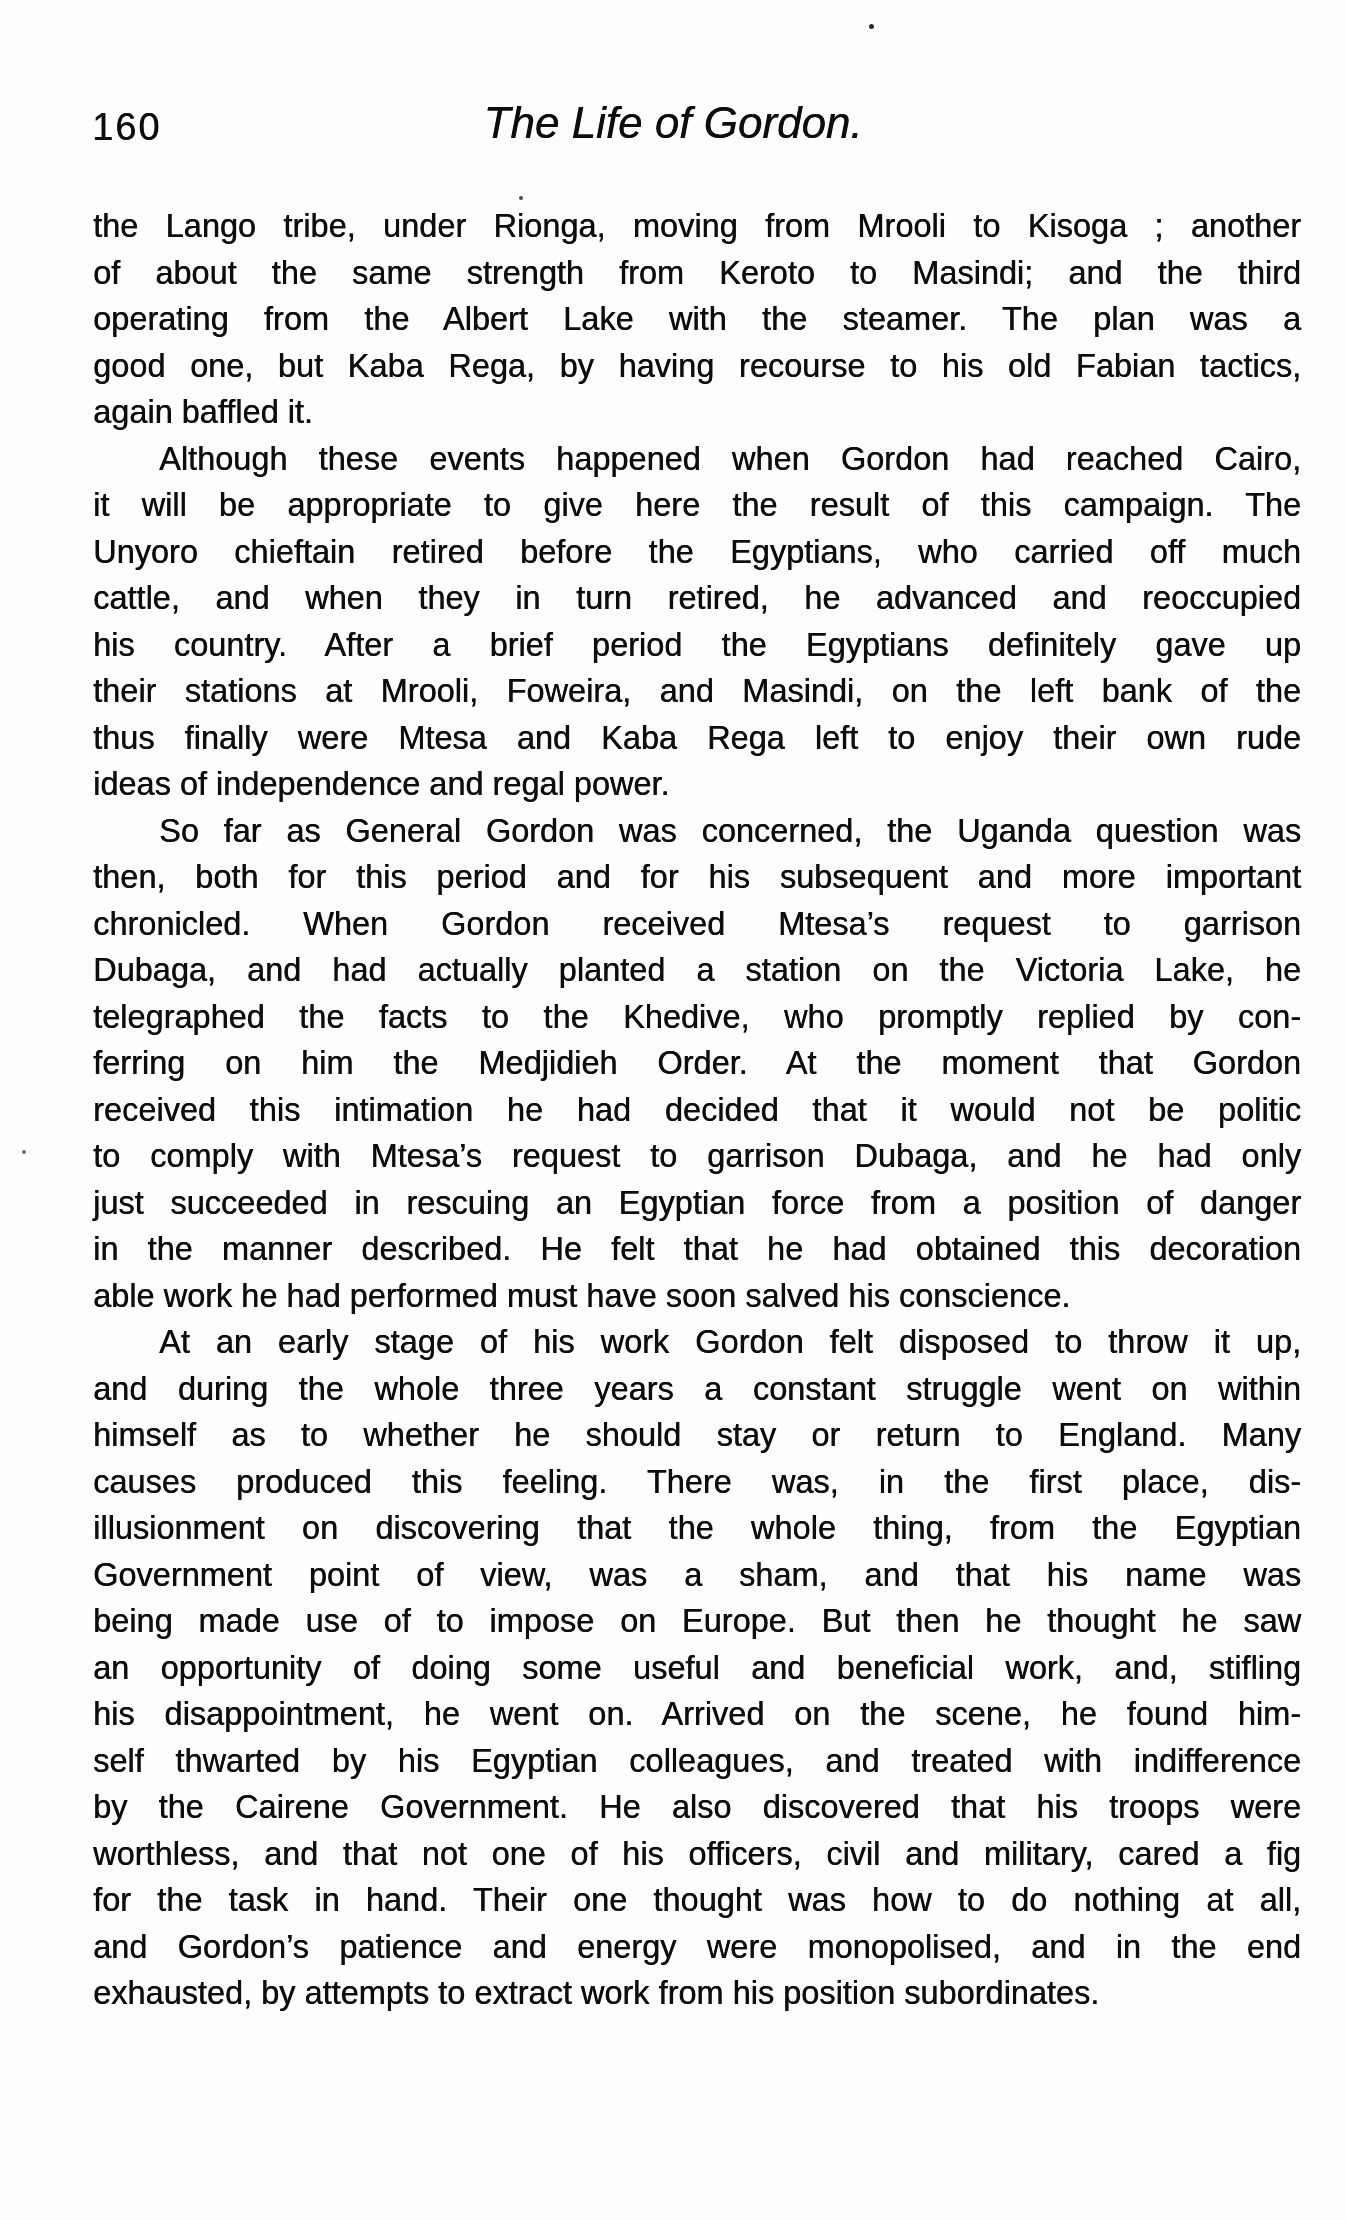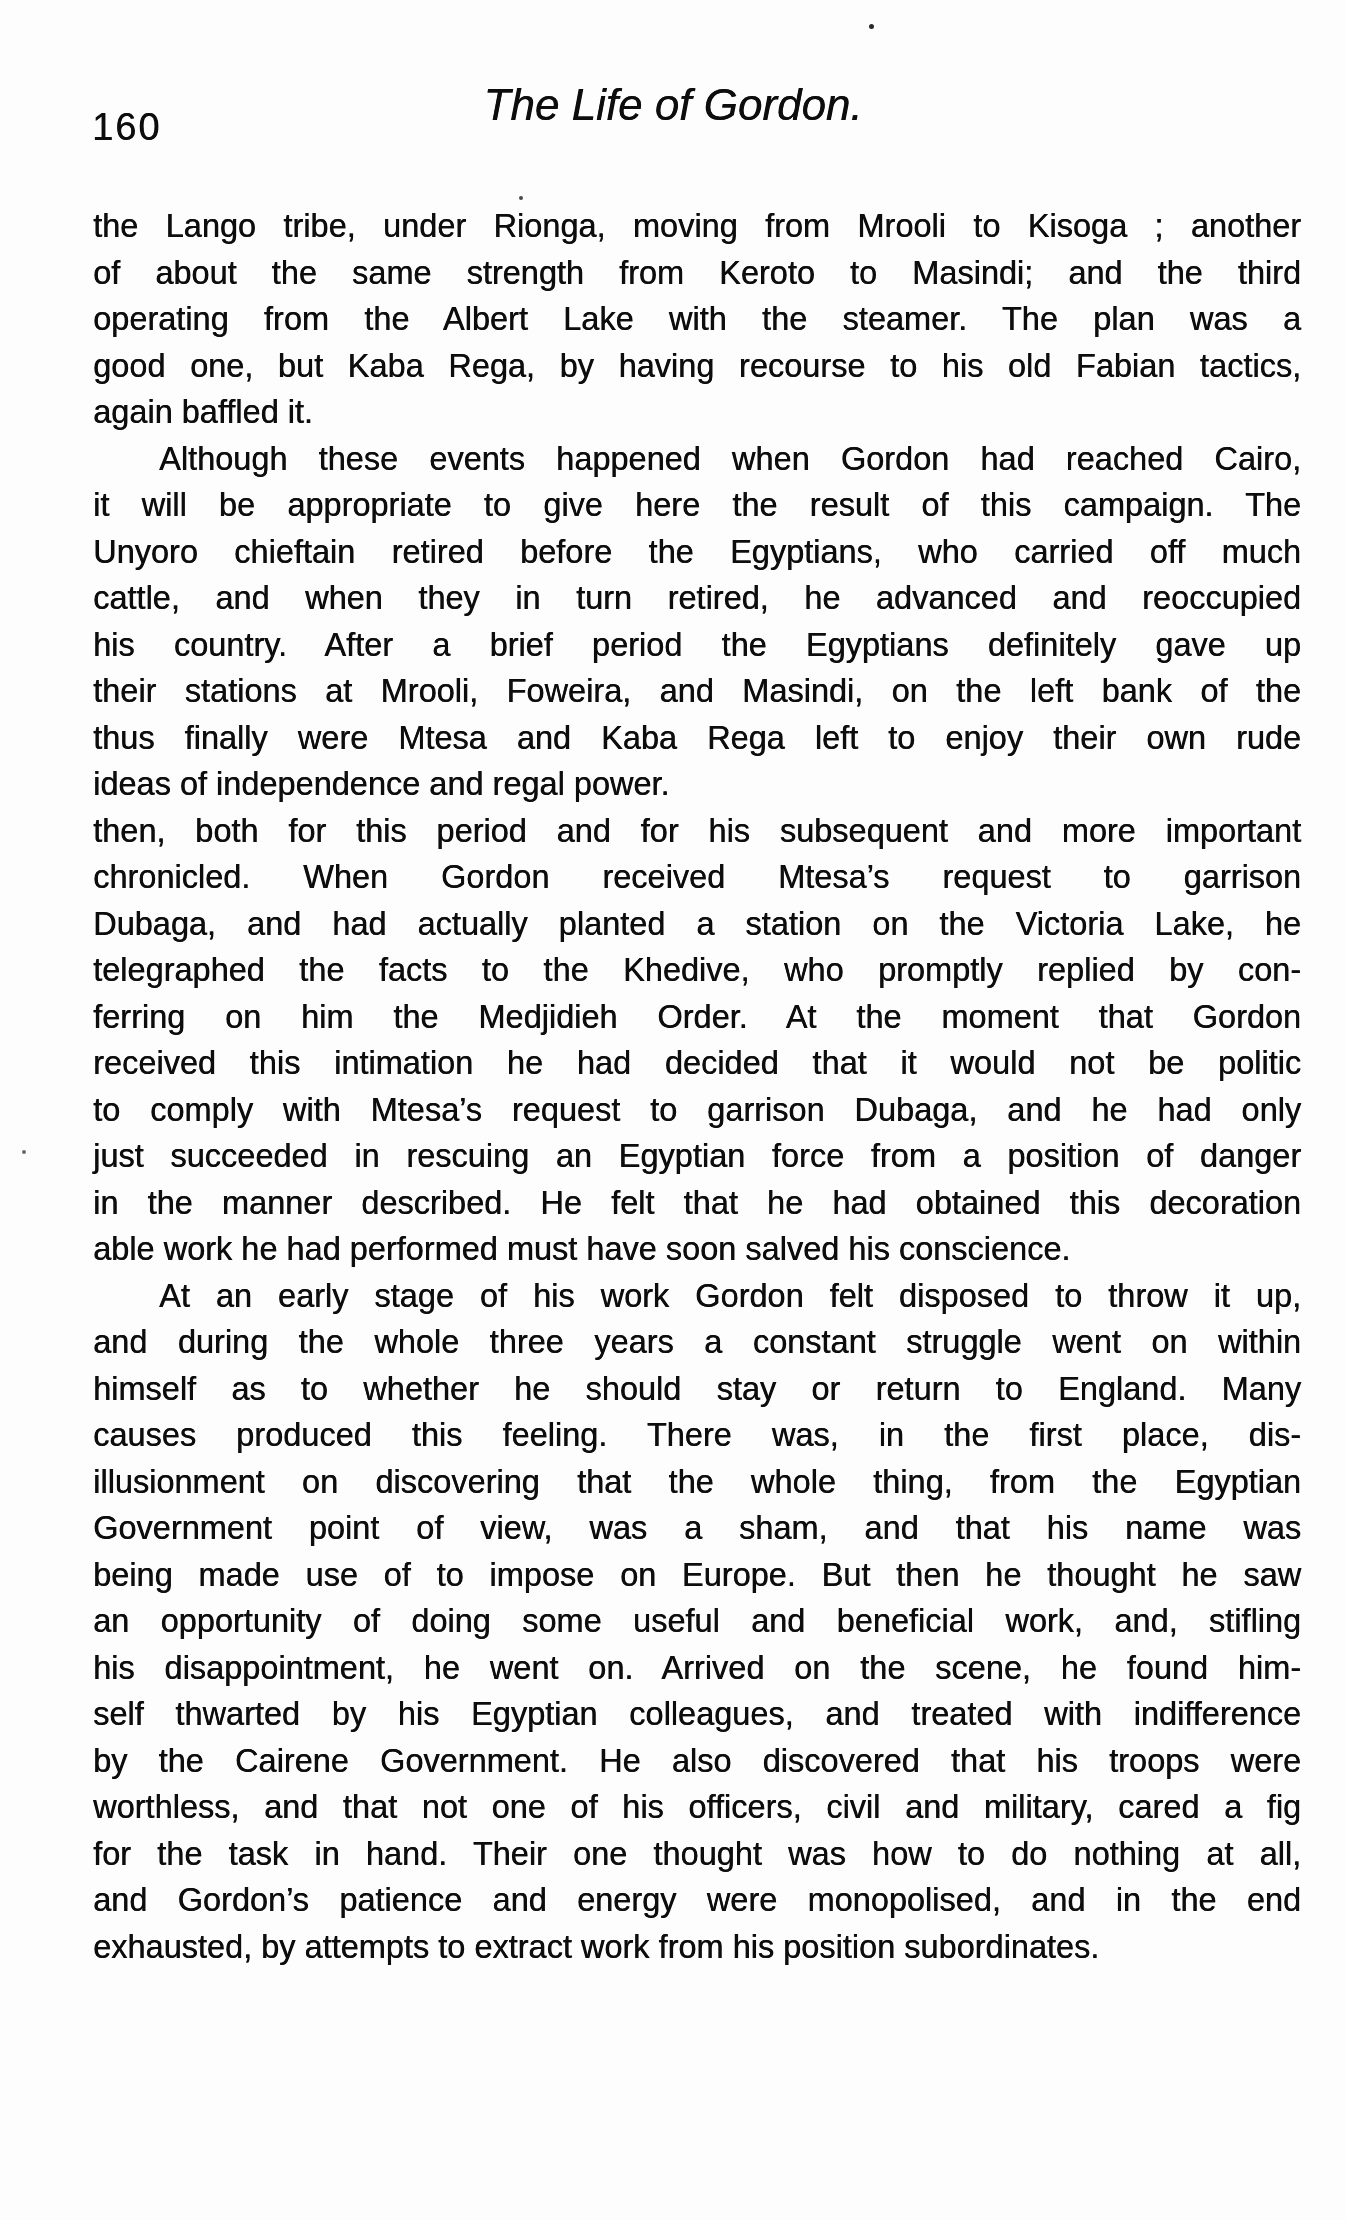--- a/index.html
+++ b/index.html
@@ -20,21 +20,21 @@
     position: absolute;
     left: 92px;
     top: 106px;
     font-size: 38px;
     letter-spacing: 2px;
     text-shadow: 0.4px 0 currentColor;
   }
   .running-title {
     position: absolute;
     left: 50%;
-    top: 80px;
+    top: 98px;
     transform: translateX(-50%);
     font-style: italic;
     font-size: 44px;
     white-space: nowrap;
     text-shadow: 0.4px 0 currentColor;
   }
   .page-body {
     position: absolute;
     left: 93px;
     top: 203px;
@@ -83,20 +83,21 @@
       <div class="line">good one, but Kaba Rega, by having recourse to his old Fabian tactics,</div>
       <div class="line para-end">again baffled it.</div>
       <div class="line indent">Although these events happened when Gordon had reached Cairo,</div>
       <div class="line">it will be appropriate to give here the result of this campaign. The</div>
       <div class="line">Unyoro chieftain retired before the Egyptians, who carried off much</div>
       <div class="line">cattle, and when they in turn retired, he advanced and reoccupied</div>
       <div class="line">his country. After a brief period the Egyptians definitely gave up</div>
       <div class="line">their stations at Mrooli, Foweira, and Masindi, on the left bank of the</div>
       <div class="line">thus finally were Mtesa and Kaba Rega left to enjoy their own rude</div>
       <div class="line para-end">ideas of independence and regal power.</div>
+      <div class="line indent">So far as General Gordon was concerned, the Uganda question was</div>
       <div class="line">then, both for this period and for his subsequent and more important</div>
       <div class="line">chronicled. When Gordon received Mtesa’s request to garrison</div>
       <div class="line">Dubaga, and had actually planted a station on the Victoria Lake, he</div>
       <div class="line">telegraphed the facts to the Khedive, who promptly replied by con-</div>
       <div class="line">ferring on him the Medjidieh Order. At the moment that Gordon</div>
       <div class="line">received this intimation he had decided that it would not be politic</div>
       <div class="line">to comply with Mtesa’s request to garrison Dubaga, and he had only</div>
       <div class="line">just succeeded in rescuing an Egyptian force from a position of danger</div>
       <div class="line">in the manner described. He felt that he had obtained this decoration</div>
       <div class="line para-end">able work he had performed must have soon salved his conscience.</div>

